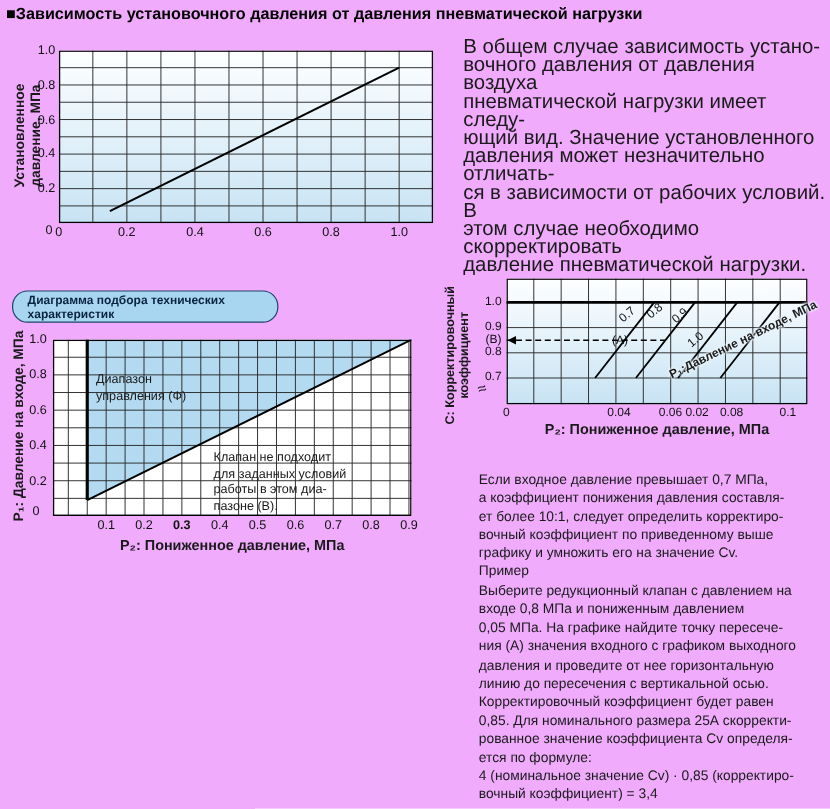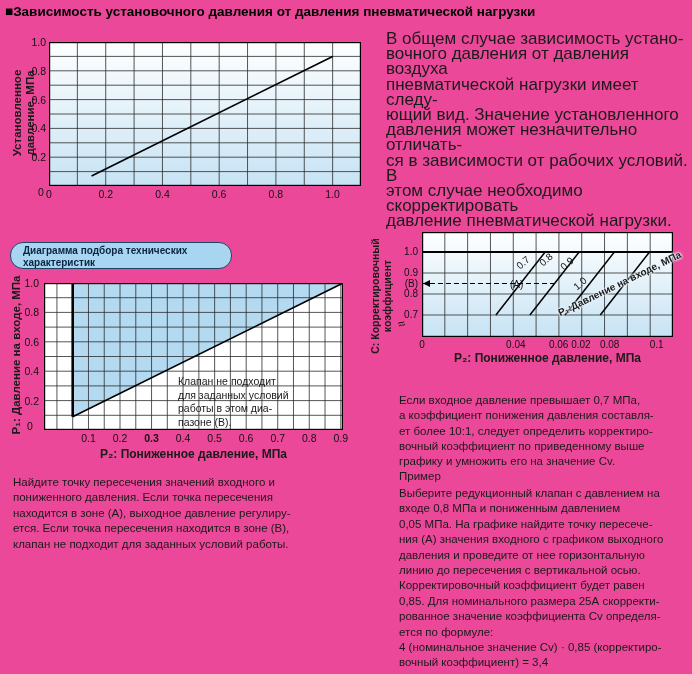--- a/index.html
+++ b/index.html
@@ -1,16 +1,16 @@
 <!DOCTYPE html>
 <html><head>
 <meta charset="utf-8">
 <style>
   html,body{margin:0;padding:0;background:#fff}
-  #page{position:relative;width:692px;height:674px;background:#ec4899;overflow:hidden;
+  #page{position:relative;width:692px;height:674px;background:#f0abfc;overflow:hidden;
         font-family:"Liberation Sans",sans-serif;color:#1a1a1a}
   .abs{position:absolute}
   .pre{white-space:pre-line}
   .tick{position:absolute;font-size:10.5px;color:#111}
   .pill{background:#a8d6f0;border:1.5px solid #1f4469;border-radius:13px;
         font-size:10px;font-weight:bold;color:#0a2342;line-height:11.5px;
         padding:2px 0 0 12px;box-sizing:border-box}
   #title{left:5px;top:4px;font-size:13.5px;font-weight:bold;color:#000}
   #svg1{left:49px;top:42px}
   #c1-ylab{left:-46px;top:100px;width:140px;font-size:11.5px;font-weight:bold;
@@ -123,29 +123,26 @@
       <line x1="0" y1="88.19999999999999" x2="299" y2="88.19999999999999" stroke="#2b2b2b" stroke-width="0.8"></line>
       <line x1="0" y1="102.89999999999999" x2="299" y2="102.89999999999999" stroke="#2b2b2b" stroke-width="0.8"></line>
       <line x1="0" y1="117.6" x2="299" y2="117.6" stroke="#2b2b2b" stroke-width="0.8"></line>
       <line x1="0" y1="132.29999999999998" x2="299" y2="132.29999999999998" stroke="#2b2b2b" stroke-width="0.8"></line>
       <rect x="0.6" y="0.6" width="297.8" height="145.8" fill="none" stroke="#000" stroke-width="1.2"></rect>
       <line x1="28.701476793248943" y1="0" x2="28.701476793248943" y2="133.77" stroke="#000" stroke-width="2.6"></line>
       <line x1="28.701476793248943" y1="133.77" x2="299" y2="0" stroke="#000" stroke-width="1.6"></line>
     </svg>
   <div id="c2-ylab" class="abs">P₁: Давление на входе, МПа</div>
   <div id="c2-xlab" class="abs">P₂: Пониженное давление, МПа</div>
+  <div id="zoneA" class="abs pre">Диапазон
+управления (Ф)</div>
   <div id="zoneB" class="abs pre">Клапан не подходит
 для заданных условий
 работы в этом диа-
 пазоне (B).</div>
-  <div id="sel-note" class="abs pre">Найдите точку пересечения значений входного и
-пониженного давления. Если точка пересечения
-находится в зоне (А), выходное давление регулиру-
-ется. Если точка пересечения находится в зоне (В),
-клапан не подходит для заданных условий работы.</div>
 
   <svg id="svg3" class="abs" width="251" height="105">
       <defs>
         <linearGradient id="g3" x1="0" y1="0" x2="0" y2="1">
           <stop offset="0%" stop-color="#feffff"></stop>
           <stop offset="100%" stop-color="#c7e3f4"></stop>
         </linearGradient>
       </defs>
       <rect x="0" y="0" width="251" height="105" fill="url(#g3)"></rect>
       <line x1="22.818181818181817" y1="0" x2="22.818181818181817" y2="105" stroke="#2b2b2b" stroke-width="0.8"></line>

